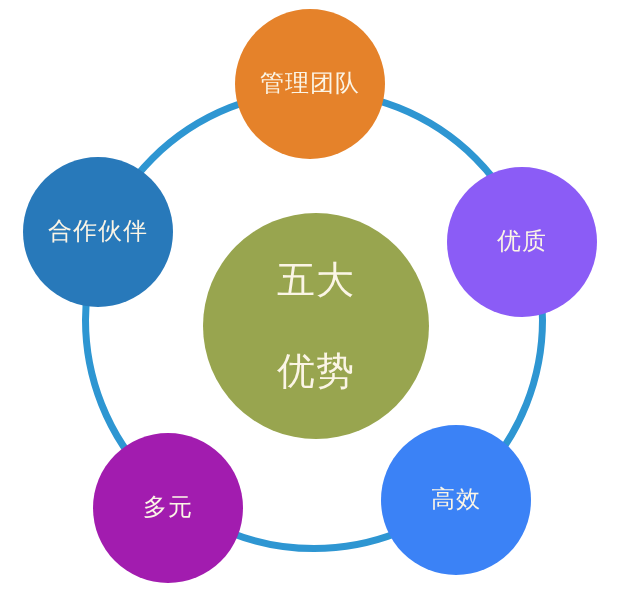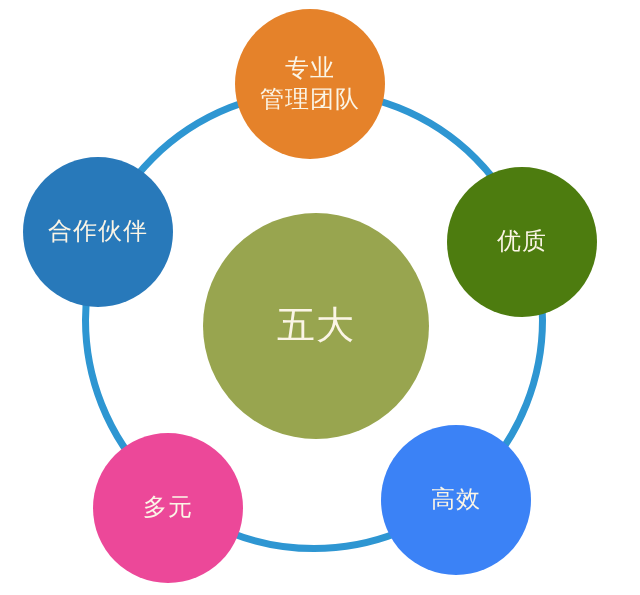--- a/index.html
+++ b/index.html
@@ -13,34 +13,34 @@
     .small { font-size: 24px; }
     .big { font-size: 38px; line-height: 1.45 !important; }
   </style>
 </head>
 <body>
 
 <div class="ring" style="left:82px; top:88px; width:464px; height:464px; border:7px solid #2e96d2;"></div>
 
 <div class="node" style="left:203px; top:213px; width:226px; height:226px; background:#98a54f;gap:35px;">
   <span class="l1 big">五大</span>
+  <span class="l2 big">优势</span>
 </div>
 
 <div class="node small" style="left:235px; top:9px; width:150px; height:150px; background:#e5822a;">
-  <span class="l1">专业</span>
   <span class="l2">管理团队</span>
 </div>
 
-<div class="node small" style="left:447px; top:167px; width:150px; height:150px; background:#4d7c0f;">
+<div class="node small" style="left:447px; top:167px; width:150px; height:150px; background:#8b5cf6;">
   <span class="l1">优质</span>
 </div>
 
 <div class="node small" style="left:381px; top:425px; width:150px; height:150px; background:#3b82f6;">
   <span class="l1">高效</span>
 </div>
 
-<div class="node small" style="left:93px; top:433px; width:150px; height:150px; background:#ec4899;gap:25px;">
+<div class="node small" style="left:93px; top:433px; width:150px; height:150px; background:#a21caf;gap:25px;">
   <span class="l1">多元</span>
 </div>
 
 <div class="node small" style="left:23px; top:157px; width:150px; height:150px; background:#2879ba;">
   <span class="l2">合作伙伴</span>
 </div>
 
 </body></html>

